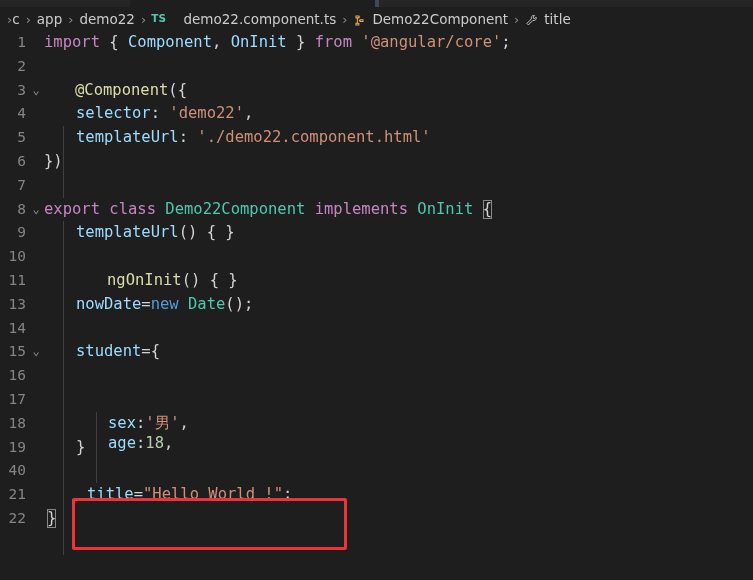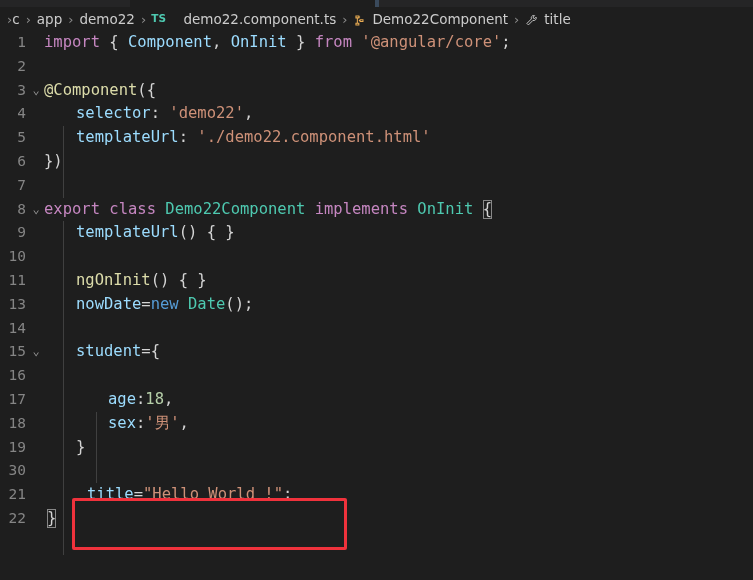--- a/index.html
+++ b/index.html
@@ -53,21 +53,21 @@
   }
   .ln{position:absolute;left:44px;top:0;}
 
   .guide{position:absolute;width:1px;background:#404040;left:63px;}
 
   
   .kw{color:#c586c0;}     
   .kw2{color:#569cd6;}    
   .var{color:#9cdcfe;}    
   .type{color:#4ec9b0;}   
-  .fn{color:#dcdcaa;}     
+  .fn{color:#dcdcaa;margin-left:31px;}     
   .str{color:#ce9178;}    
   .num{color:#b5cea8;}    
   .pl{color:#d4d4d4;}     
   .brk{color:#d4d4d4;}
 
   .bmatch{
     outline:1px solid #888888;outline-offset:-1px;
     display:inline-block;line-height:19px;
   }
 
@@ -192,35 +192,35 @@
         <span class="fold">⌄</span>
         <span class="ln" style="left:76px;"><span class="var">student</span><span class="pl">={</span></span>
       </div>
 
       <div class="row">
         <span class="lnum">16</span>
       </div>
 
       <div class="row">
         <span class="lnum">17</span>
-        <span class="ln" style="left:108px;"><span class="var">age</span><span class="pl">:</span><span class="num">18</span><span class="pl">,</span></span>
+        <span class="ln" style="left:108px;margin-top:44px;"><span class="var">age</span><span class="pl">:</span><span class="num">18</span><span class="pl">,</span></span>
       </div>
 
       <div class="row">
         <span class="lnum">18</span>
         <span class="ln" style="left:108px;"><span class="var">sex</span><span class="pl">:</span><span class="str">'男'</span><span class="pl">,</span></span>
       </div>
 
       <div class="row">
         <span class="lnum">19</span>
         <span class="ln" style="left:76px;"><span class="pl">}</span></span>
       </div>
 
       <div class="row">
-        <span class="lnum">30</span>
+        <span class="lnum">40</span>
       </div>
 
       <div class="row">
         <span class="lnum">21</span>
         <span class="ln" style="left:87px;"><span class="var">title</span><span class="pl">=</span><span class="str">"Hello World !"</span><span class="pl">;</span></span>
       </div>
 
       <div class="row">
         <span class="lnum">22</span>
         <span class="ln" style="left:47px;"><span class="brk bmatch">}</span></span>

